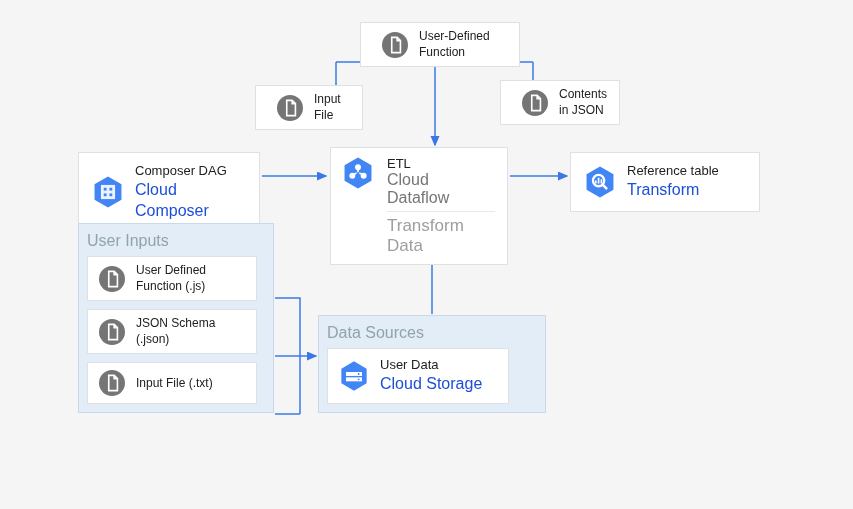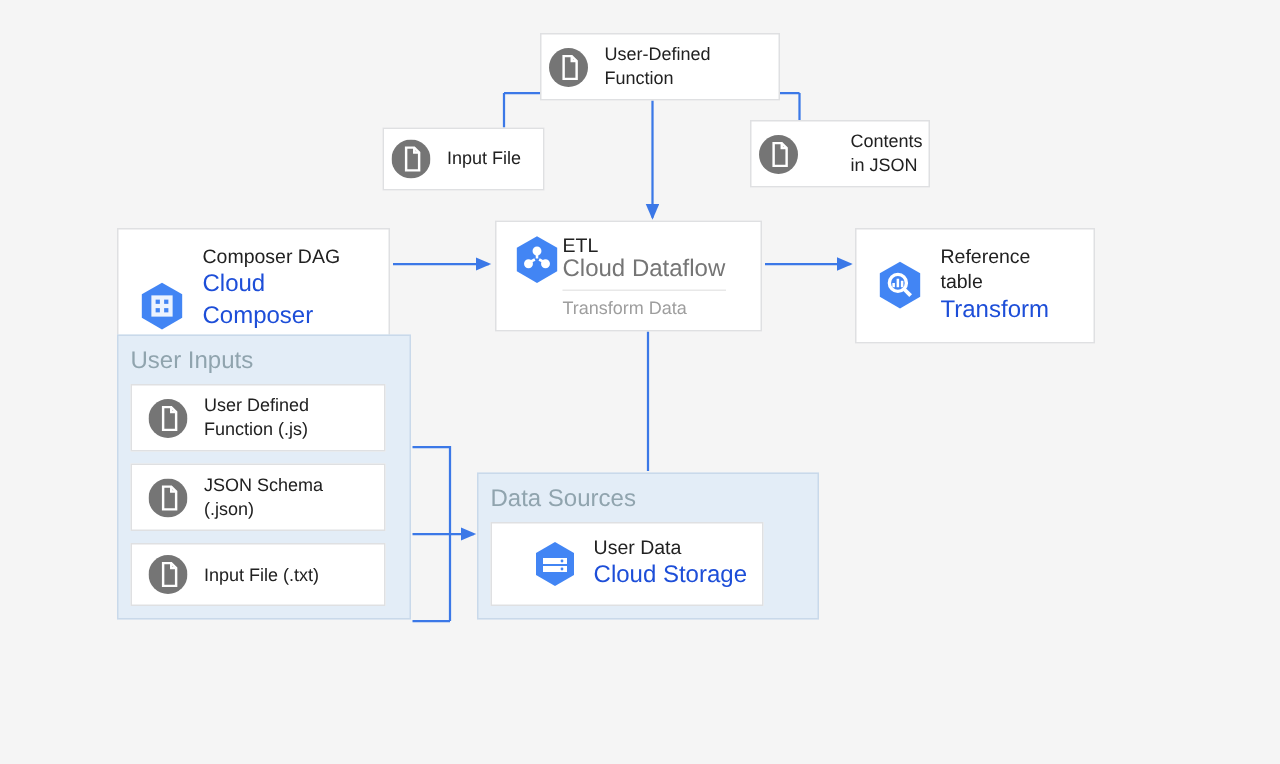--- a/index.html
+++ b/index.html
@@ -10,46 +10,47 @@
     height: 509px;
     position: relative;
     overflow: hidden;
   }
   .node {
     position: absolute;
     background: #fff;
     border: 1px solid #dfe0e2;
     display: flex;
     align-items: center;
-    padding: 6px 4px;
+    padding: 6px 20px;
     gap: 10px;
   }
   .node .icon-wrap {
     flex: 0 0 auto;
     display: flex;
     align-items: center;
     justify-content: center;
     width: 28px;
     height: 28px;
   }
   .node .text-wrap { display: flex; flex-direction: column; line-height: 1.3; }
   .node .title { font-size: 13px; color: #212121; }
   .node .subtitle { font-size: 16px; color: #1d4ed8; }
   .node.small .title { font-size: 12px; }
   .etl-node {
     position: absolute;
     background: #fff;
     border: 1px solid #dfe0e2;
     padding: 8px 12px 8px 10px;
     display: flex;
+    gap: 12px;
   }
   .etl-node .text-wrap { display: flex; flex-direction: column; }
   .etl-node .title { font-size: 13px; color:#212121; }
   .etl-node .subtitle { font-size: 16px; color:#757575; padding-bottom:4px; border-bottom:1px solid #e8e8e8; }
-  .etl-node .transform { font-size: 12px; color:#9e9e9e; padding-top:4px; }
+  .etl-node .transform { font-size: 17px; color:#9e9e9e; padding-top:4px; }
   .group {
     position: absolute;
     background: #e3edf7;
     border: 1px solid #c9d9ea;
     padding: 6px 8px 8px 8px;
   }
   .group-title { font-size: 16px; color: #90a4ae; margin-bottom: 6px; margin-top:2px; }
   .group .node { position: static; margin-bottom: 8px; }
   .group .node:last-child { margin-bottom: 0; }
   .group.inputs .node { width: 170px; padding:6px 10px; }
@@ -120,21 +121,21 @@
         <path d="M9 5h5l3 3v11H9z" fill="none" stroke="#fff" stroke-width="1.5"></path>
         <path d="M14 5v3h3" fill="none" stroke="#fff" stroke-width="1.5"></path>
       </svg>
   </span>
   <div class="text-wrap">
     <span class="title">Contents</span>
     <span class="title">in JSON</span>
   </div>
 </div>
 
-<div class="node" style="left:78px; top:152px; width:182px; padding:10px 12px;align-items:flex-end;">
+<div class="node" style="left:78px; top:152px; width:182px; padding:10px 12px;">
   <span class="icon-wrap" style="width:34px;height:34px;">
     <svg width="34" height="34" viewBox="0 0 24 24">
         <path fill="#4285f4" d="M12 1l9.5 5.5v11L12 23 2.5 17.5v-11z"></path>
         <rect x="7" y="7" width="10" height="10" fill="#fff" opacity="0.9"></rect>
         <rect x="9" y="9" width="2" height="2" fill="#4285f4"></rect>
         <rect x="13" y="9" width="2" height="2" fill="#4285f4"></rect>
         <rect x="9" y="13" width="2" height="2" fill="#4285f4"></rect>
         <rect x="13" y="13" width="2" height="2" fill="#4285f4"></rect>
       </svg>
   </span>
@@ -156,21 +157,21 @@
         </g>
       </svg>
   </span>
   <div class="text-wrap">
     <span class="title">ETL</span>
     <span class="subtitle">Cloud Dataflow</span>
     <span class="transform">Transform Data</span>
   </div>
 </div>
 
-<div class="node" style="left:570px; top:152px; width:160px; padding:10px 12px;">
+<div class="node" style="left:570px; top:152px; width:190px; padding:10px 12px;">
   <span class="icon-wrap" style="width:34px;height:34px;">
     <svg width="34" height="34" viewBox="0 0 24 24">
         <path fill="#4285f4" d="M12 1l9.5 5.5v11L12 23 2.5 17.5v-11z"></path>
         <circle cx="11" cy="11" r="4" fill="none" stroke="#fff" stroke-width="1.6"></circle>
         <path d="M14 14l3 3" stroke="#fff" stroke-width="1.8"></path>
         <path d="M9 11v2M11 9v4M13 10v3" stroke="#fff" stroke-width="1.2"></path>
       </svg>
   </span>
   <div class="text-wrap">
     <span class="title">Reference table</span>
@@ -218,21 +219,21 @@
         </svg>
     </span>
     <div class="text-wrap">
       <span class="title">Input File (.txt)</span>
     </div>
   </div>
 </div>
 
 <div class="group" style="left:318px; top:315px; width:228px;">
   <div class="group-title">Data Sources</div>
-  <div class="node" style="position:static; width:182px; padding:8px 10px;justify-content:flex-end;">
+  <div class="node" style="position:static; width:182px; padding:8px 10px;">
     <span class="icon-wrap" style="width:32px;height:32px;">
       <svg width="32" height="32" viewBox="0 0 24 24">
           <path fill="#4285f4" d="M12 1l9.5 5.5v11L12 23 2.5 17.5v-11z"></path>
           <rect x="6" y="9" width="12" height="3" fill="#fff"></rect>
           <rect x="6" y="13" width="12" height="3" fill="#fff"></rect>
           <circle cx="15.5" cy="10.5" r="0.7" fill="#4285f4"></circle>
           <circle cx="15.5" cy="14.5" r="0.7" fill="#4285f4"></circle>
         </svg>
     </span>
     <div class="text-wrap">

